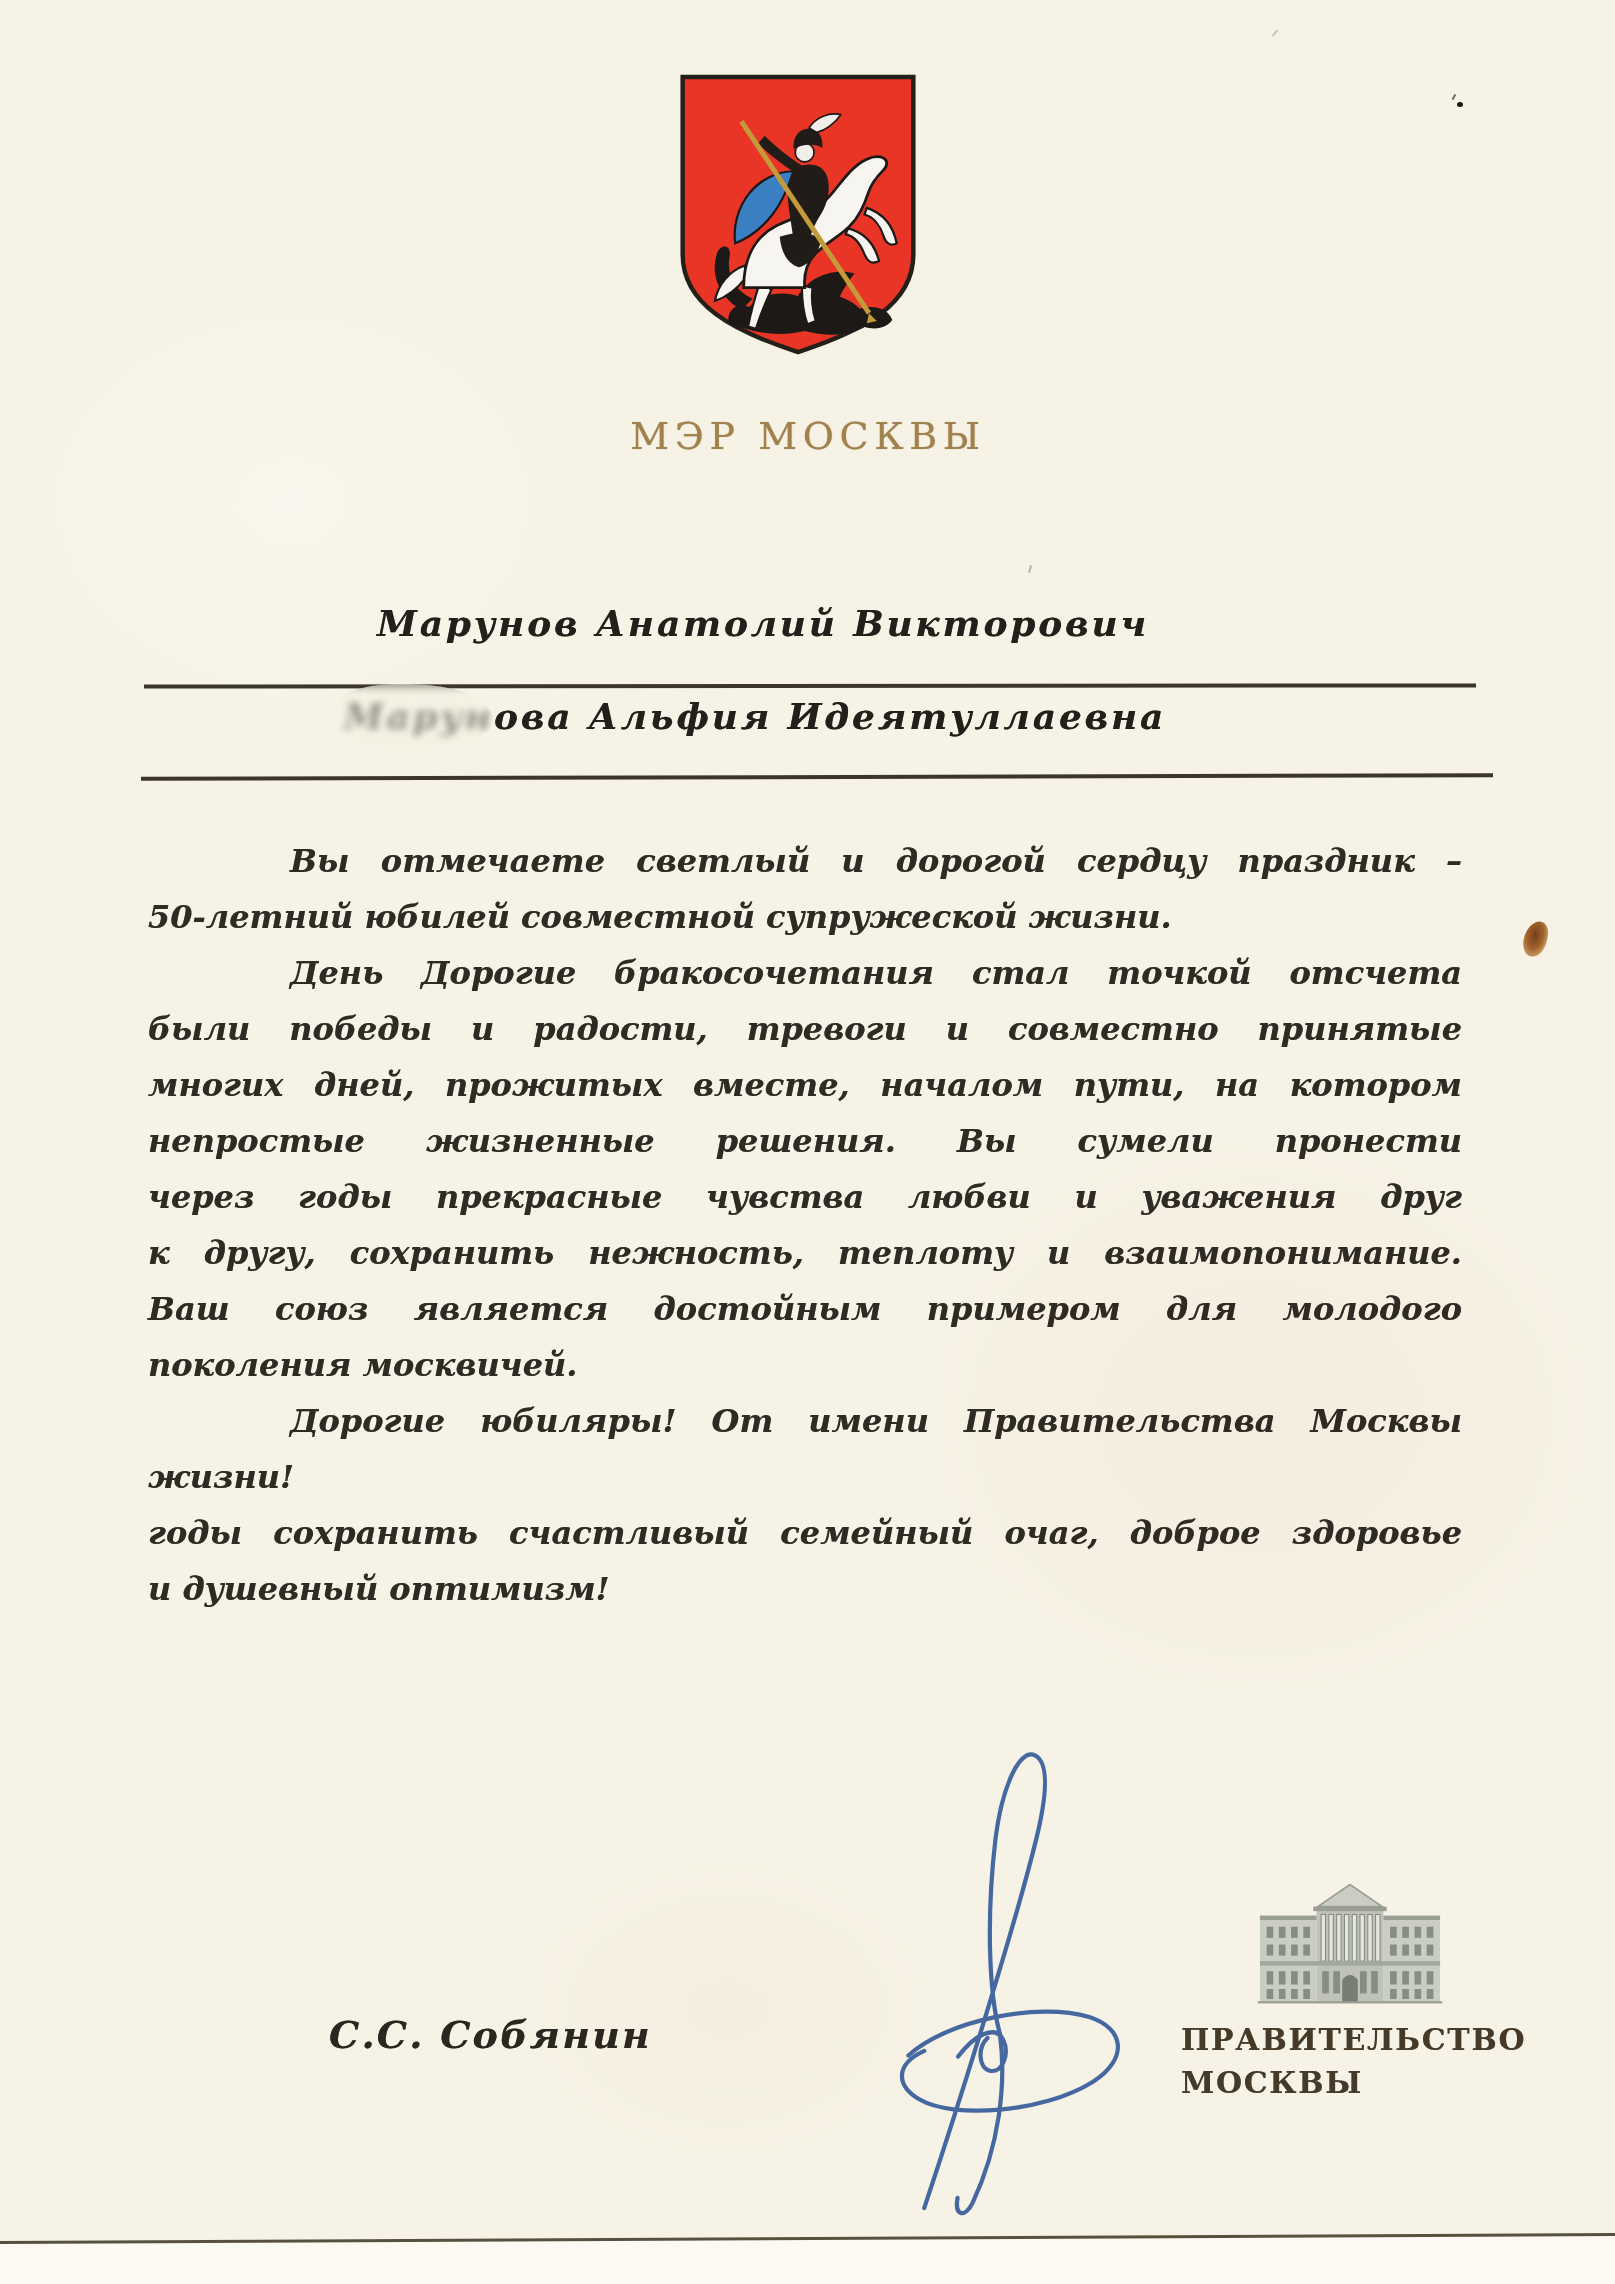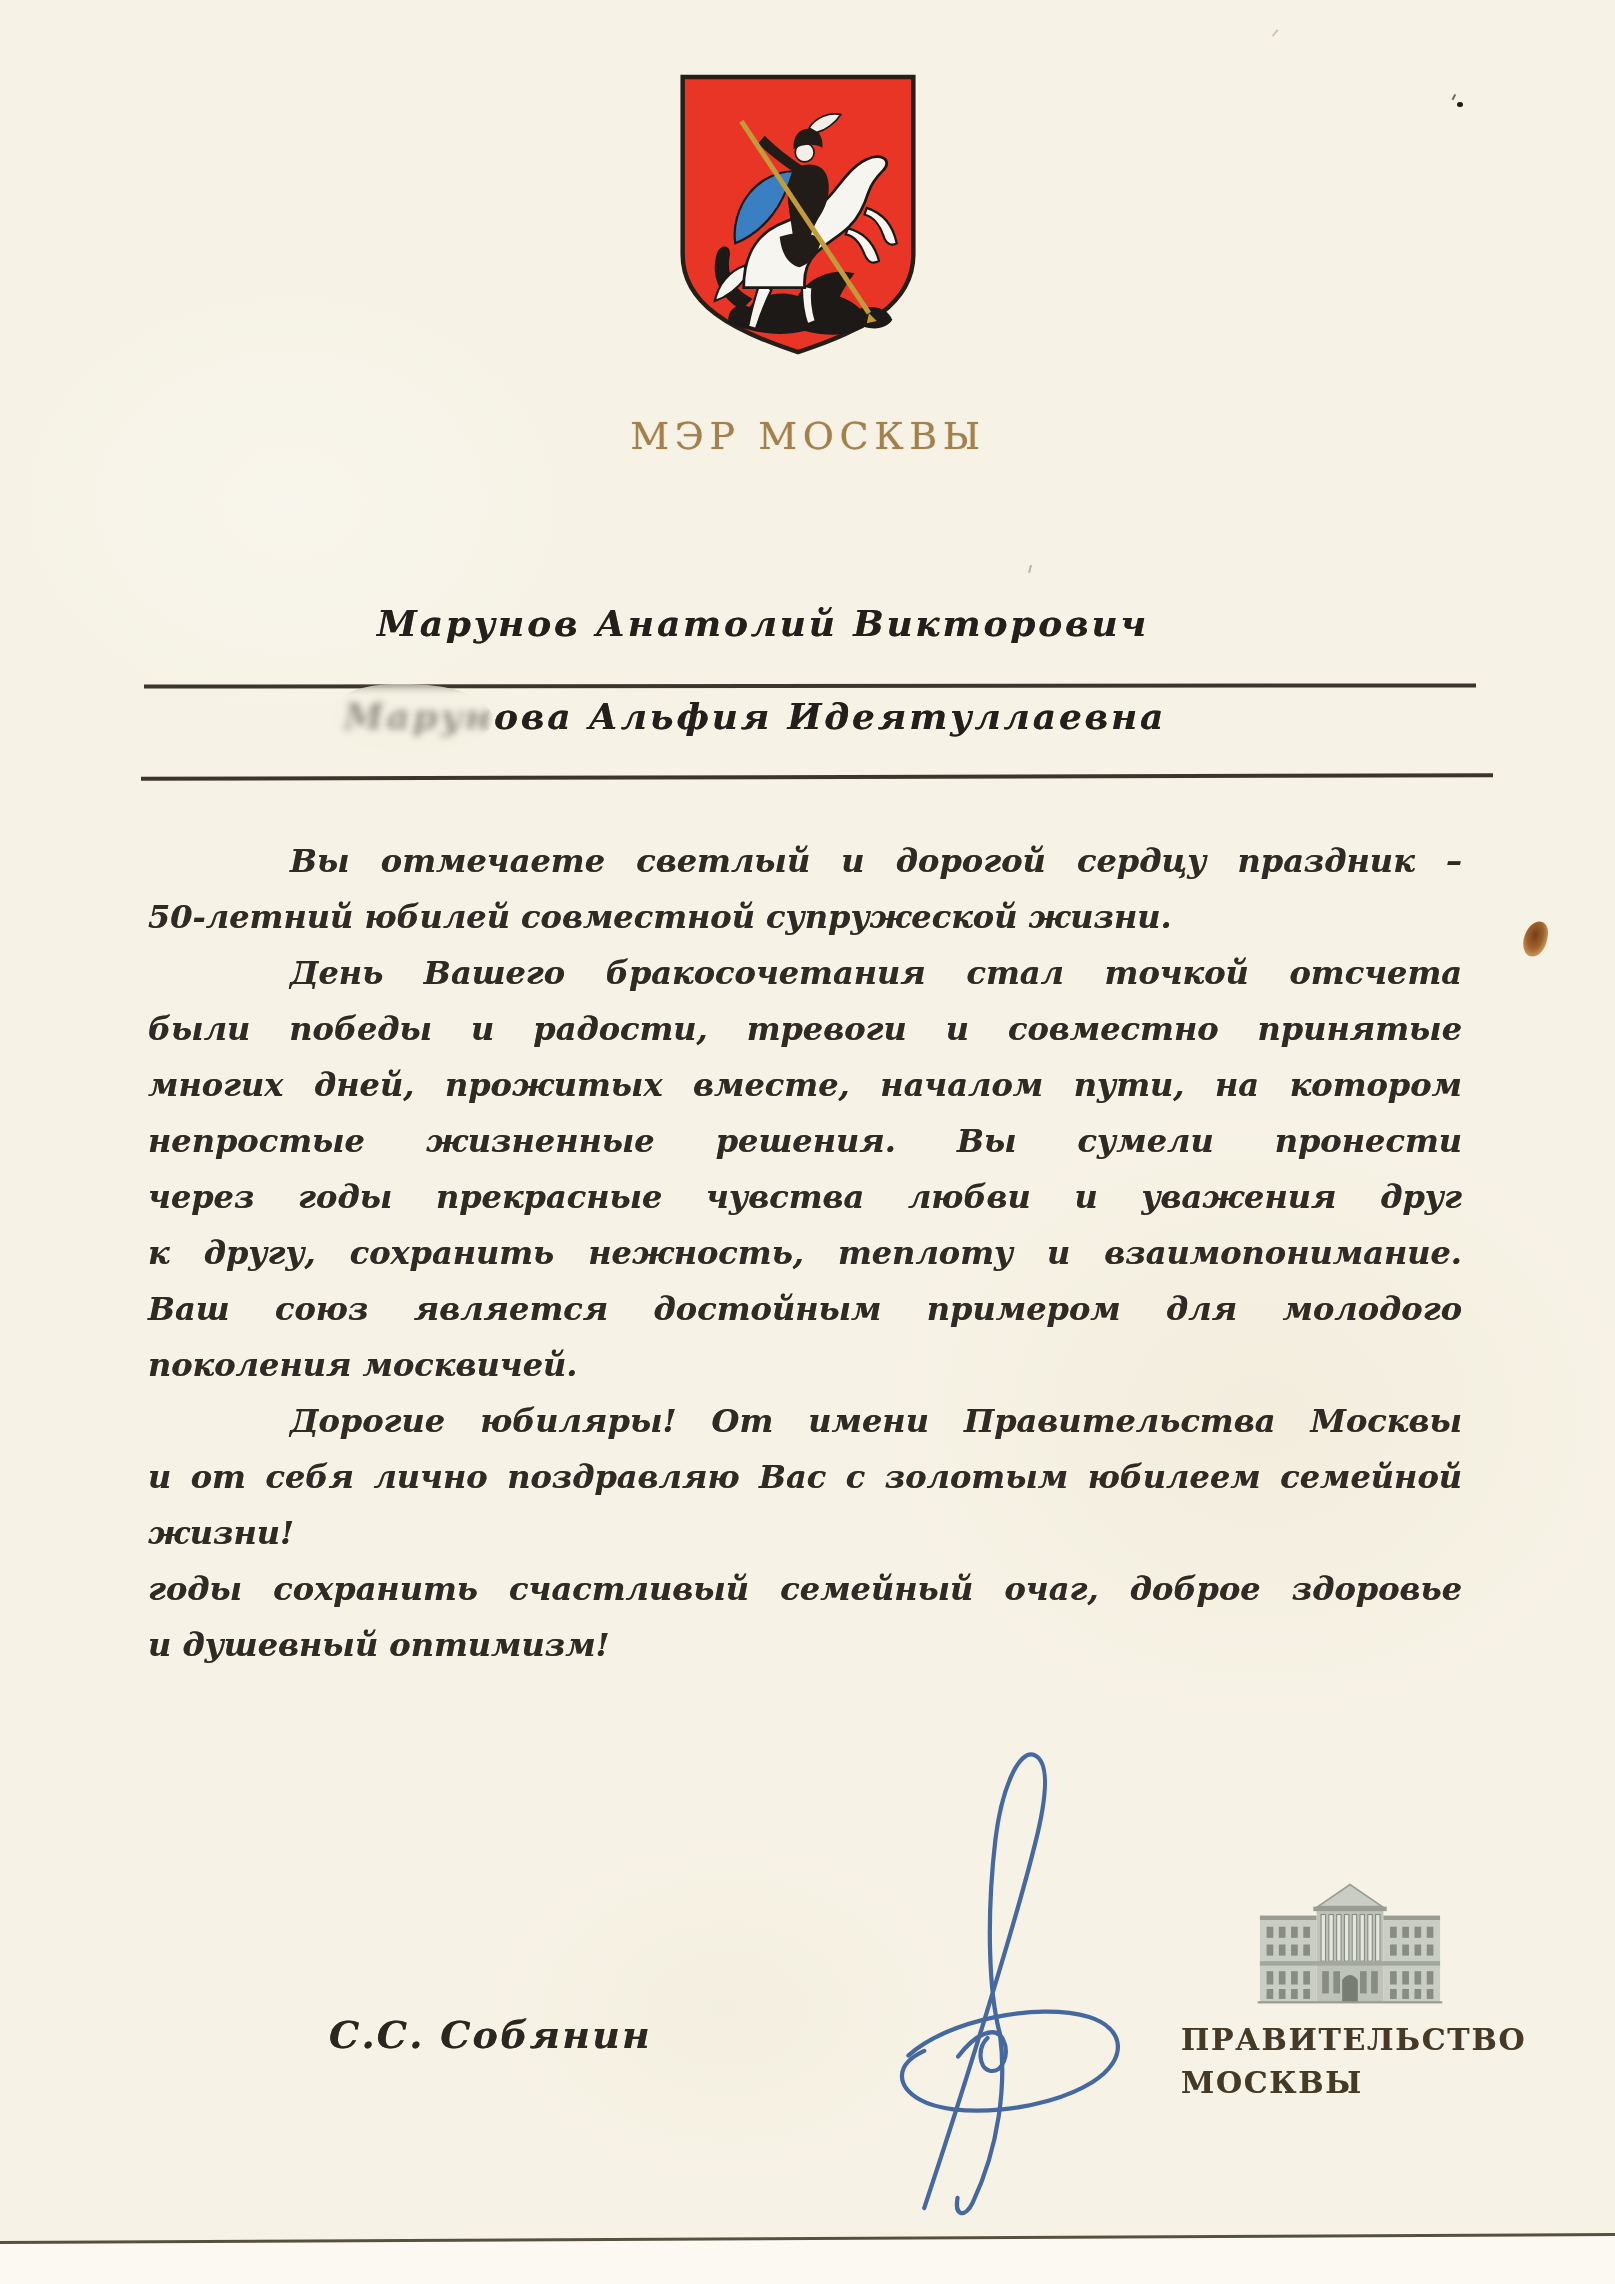--- a/index.html
+++ b/index.html
@@ -161,32 +161,31 @@
   </div>
 
   <div class="rule rule2"></div>
 
   <div class="letter-body">
       <div>
         <div class="line first">Вы отмечаете светлый и дорогой сердцу праздник –</div>
         <div class="line last">50-летний юбилей совместной супружеской жизни.</div>
       </div>
       <div>
-        <div class="line first">День Вашего бракосочетания стал точкой отсчета</div>
+        <div class="line first">День Дорогие бракосочетания стал точкой отсчета</div>
         <div class="line">были победы и радости, тревоги и совместно принятые</div>
         <div class="line">многих дней, прожитых вместе, началом пути, на котором</div>
         <div class="line">непростые жизненные решения. Вы сумели пронести</div>
         <div class="line">через годы прекрасные чувства любви и уважения друг</div>
         <div class="line">к другу, сохранить нежность, теплоту и взаимопонимание.</div>
         <div class="line">Ваш союз является достойным примером для молодого</div>
         <div class="line last">поколения москвичей.</div>
       </div>
       <div>
         <div class="line first">Дорогие юбиляры! От имени Правительства Москвы</div>
-        <div class="line">и от себя лично поздравляю Вас с золотым юбилеем семейной</div>
         <div class="line last">жизни!</div>
       </div>
       <div>
         <div class="line">годы сохранить счастливый семейный очаг, доброе здоровье</div>
         <div class="line last">и душевный оптимизм!</div>
       </div>
     </div>
 
   <div class="signatory">С.С. Собянин</div>
 

